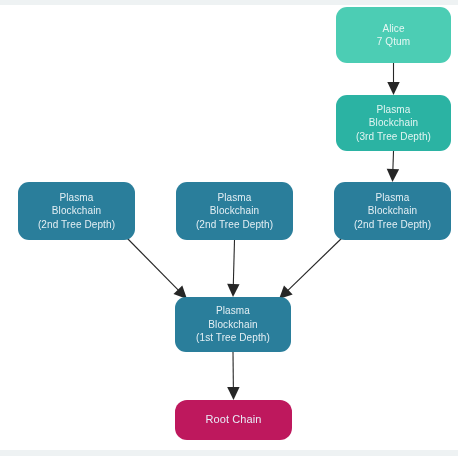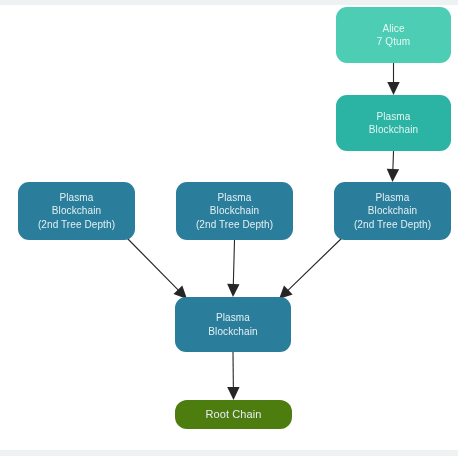--- a/index.html
+++ b/index.html
@@ -94,38 +94,40 @@
     </svg>
 
   <div id="node-layer">
       <div class="node" style="left: 336px; top: 7px; width: 115px; height: 56px; background: rgb(76, 205, 180); color: rgb(230, 247, 244);">
         <span class="line">Alice</span>
         <span class="line">7 Qtum</span>
       </div>
       <div class="node" style="left: 336px; top: 95px; width: 115px; height: 56px; background: rgb(43, 179, 163); color: rgb(226, 245, 242);">
         <span class="line">Plasma</span>
         <span class="line">Blockchain</span>
+        <span class="line">(3rd Tree Depth)</span>
       </div>
       <div class="node" style="left: 18px; top: 182px; width: 117px; height: 58px; background: rgb(42, 126, 155); color: rgb(228, 239, 244);">
         <span class="line">Plasma</span>
         <span class="line">Blockchain</span>
         <span class="line">(2nd Tree Depth)</span>
       </div>
       <div class="node" style="left: 176px; top: 182px; width: 117px; height: 58px; background: rgb(42, 126, 155); color: rgb(228, 239, 244);">
         <span class="line">Plasma</span>
         <span class="line">Blockchain</span>
         <span class="line">(2nd Tree Depth)</span>
       </div>
       <div class="node" style="left: 334px; top: 182px; width: 117px; height: 58px; background: rgb(42, 126, 155); color: rgb(228, 239, 244);">
         <span class="line">Plasma</span>
         <span class="line">Blockchain</span>
         <span class="line">(2nd Tree Depth)</span>
       </div>
       <div class="node" style="left: 175px; top: 297px; width: 116px; height: 55px; background: rgb(42, 126, 155); color: rgb(228, 239, 244);">
         <span class="line">Plasma</span>
         <span class="line">Blockchain</span>
+        <span class="line">(1st Tree Depth)</span>
       </div>
-      <div class="node root-chain" style="left: 175px; top: 400px; width: 117px; height: 29px; background: #4d7c0f; color: rgb(232, 236, 247); justify-content: center;">
+      <div class="node root-chain" style="left: 175px; top: 400px; width: 117px; height: 40px; background: #be185d; color: rgb(232, 236, 247); justify-content: center;">
         <span class="line">Root Chain</span>
       </div>
     </div>
 
 </div>
 
 </body></html>

